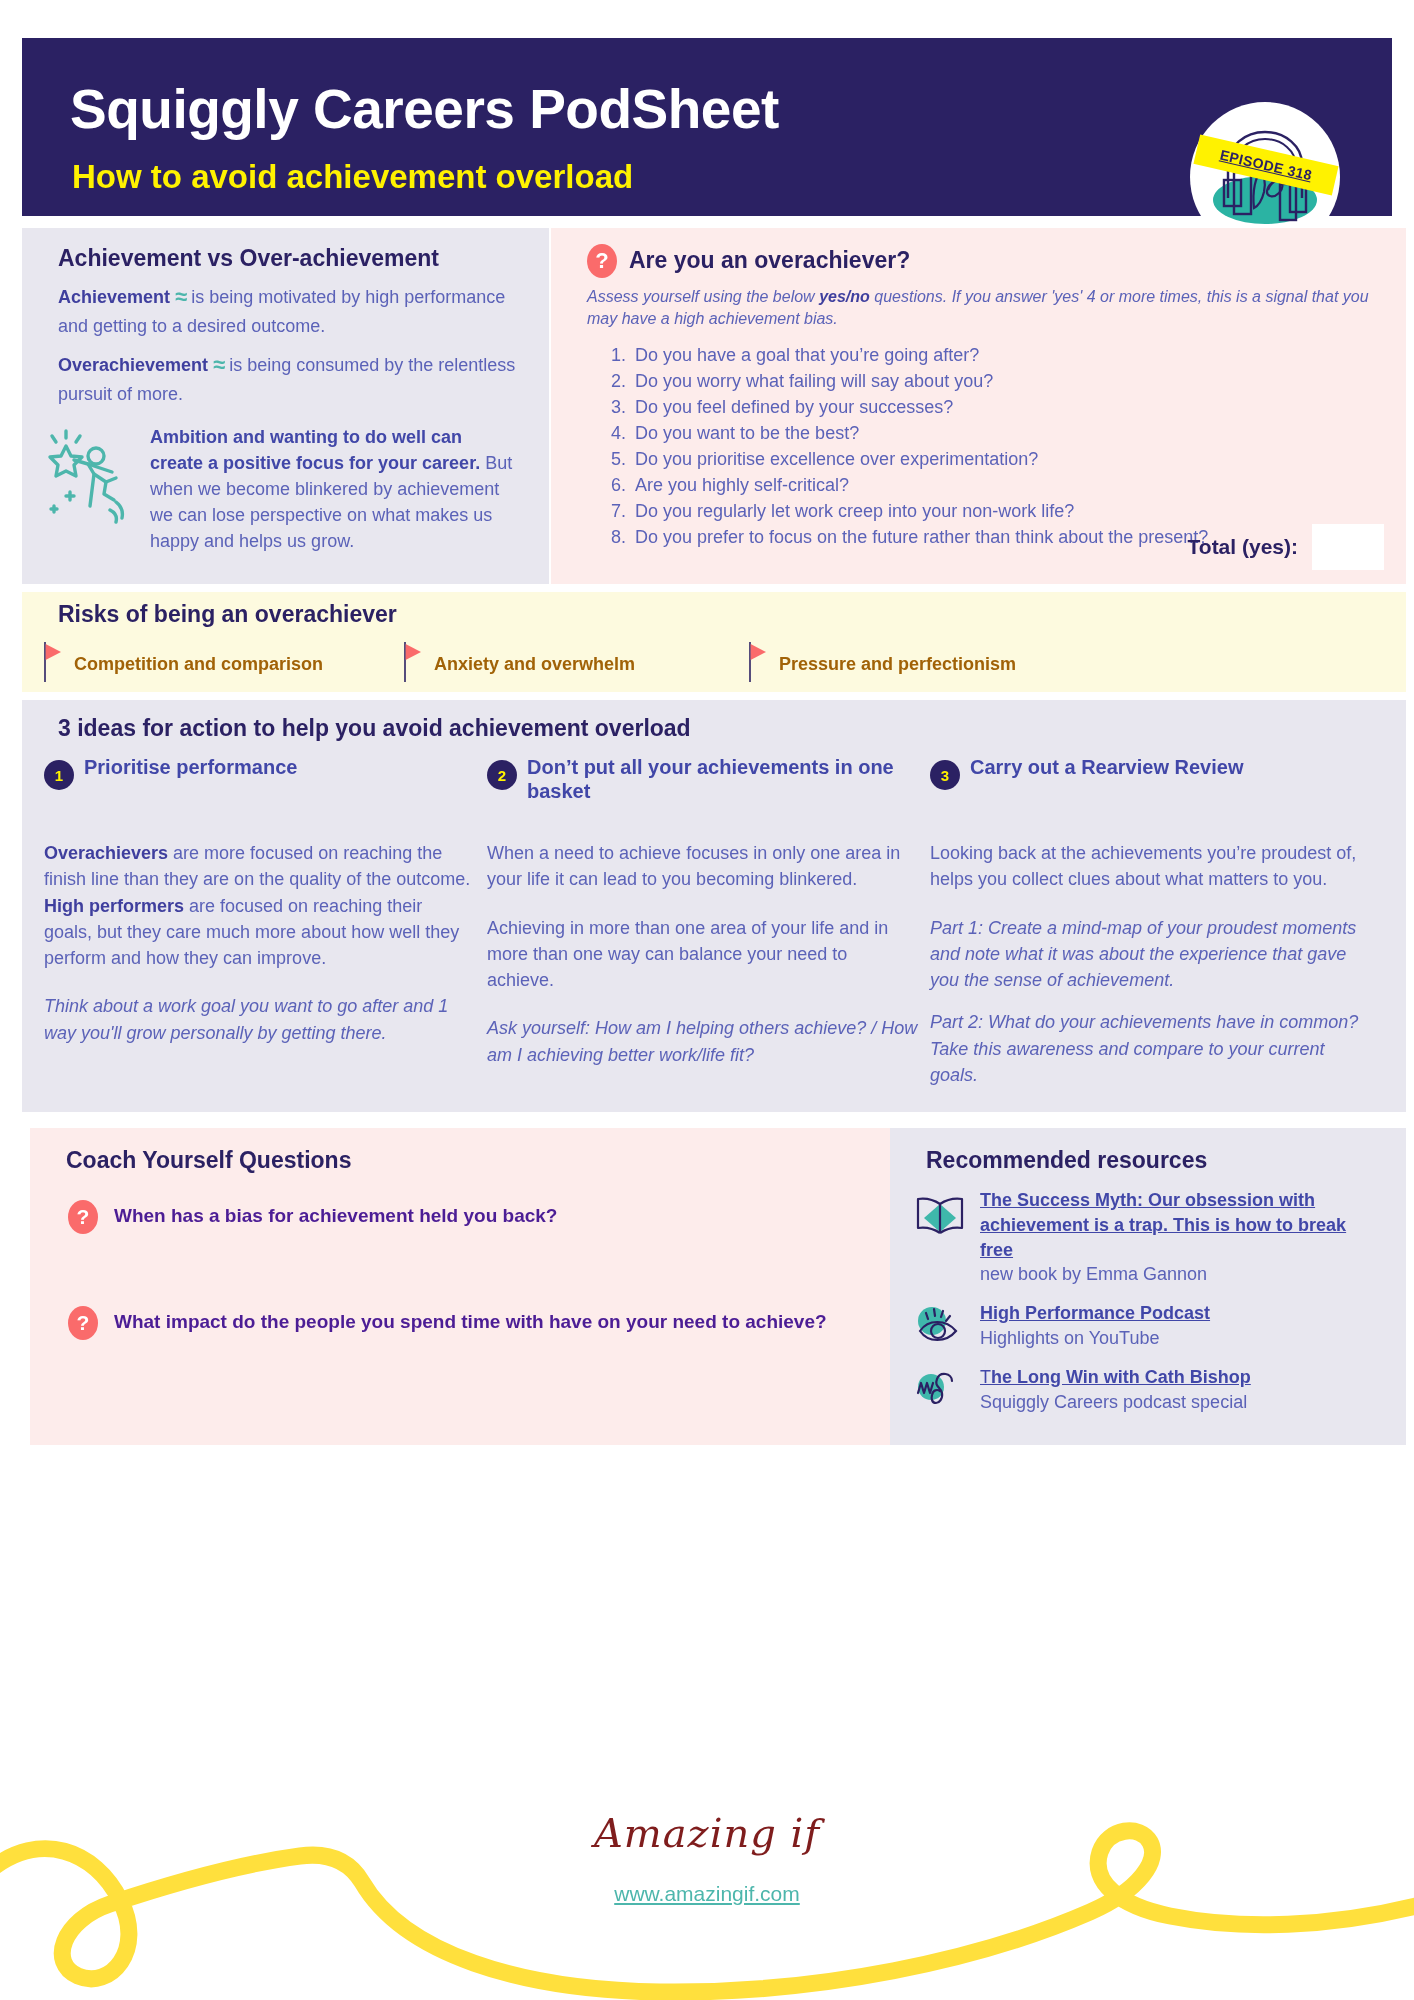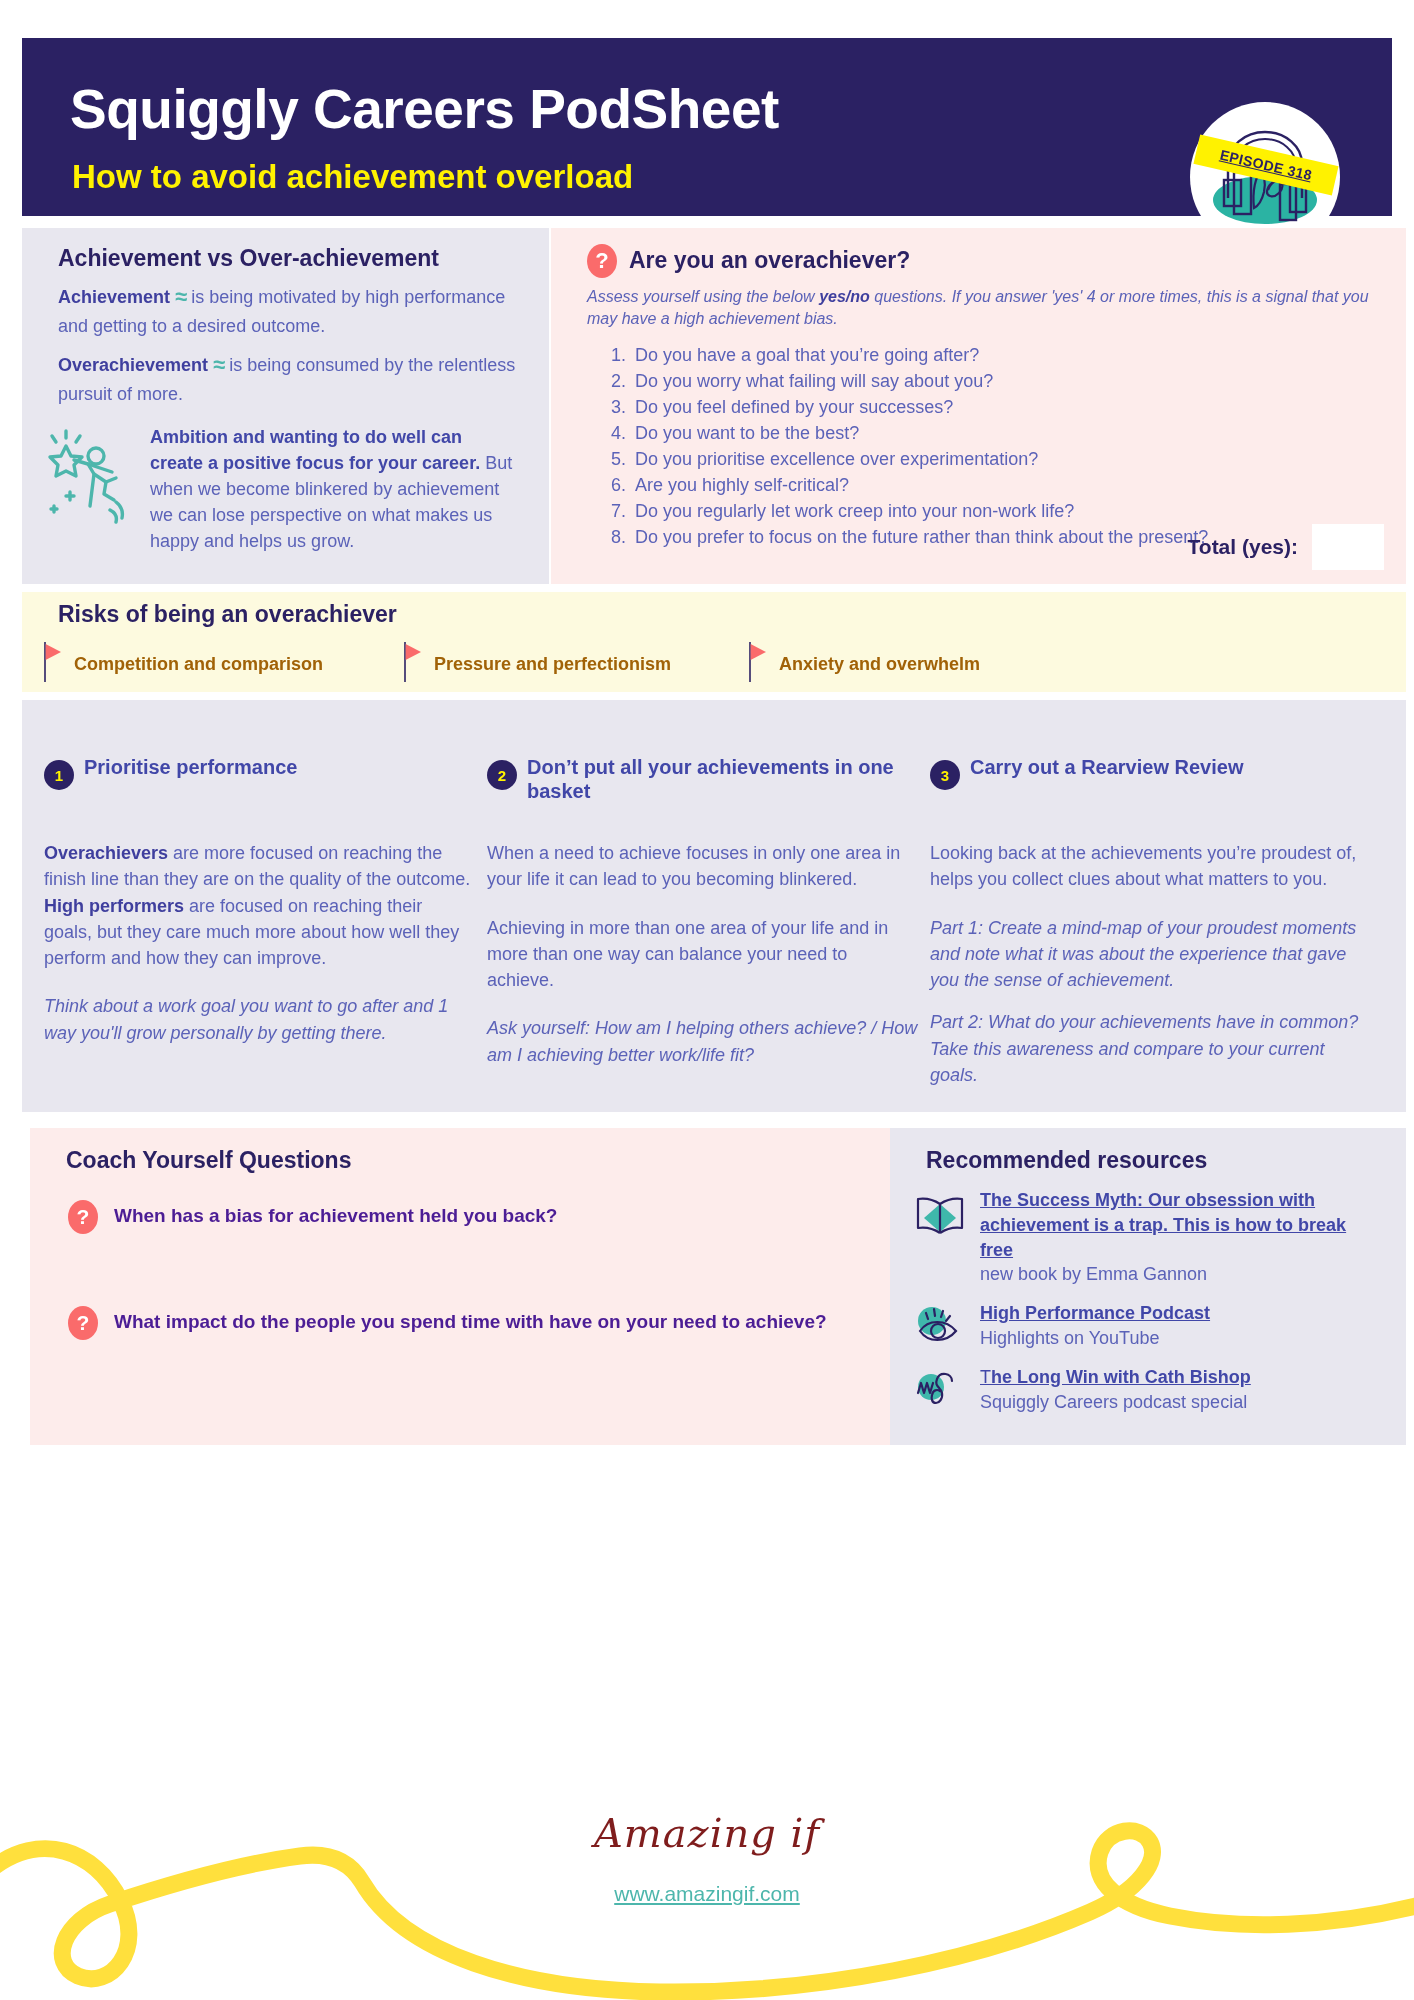--- a/index.html
+++ b/index.html
@@ -439,35 +439,38 @@
         </span>
         <span class="risk-label">Competition and comparison</span>
       </div>
       <div class="risk-item">
         <span class="flag-icon">
           <svg viewBox="0 0 18 40" width="18" height="40">
               <path d="M1 0 L1 40" stroke="#2b2163" stroke-width="1.6"></path>
               <path d="M1.6 2 L17 10 L1.6 18 Z" fill="#fa6b6b"></path>
             </svg>
         </span>
-        <span class="risk-label">Pressure and perfectionism</span>
+        <span class="risk-label">Anxiety and overwhelm</span>
       </div>
       <div class="risk-item">
         <span class="flag-icon">
           <svg viewBox="0 0 18 40" width="18" height="40">
               <path d="M1 0 L1 40" stroke="#2b2163" stroke-width="1.6"></path>
               <path d="M1.6 2 L17 10 L1.6 18 Z" fill="#fa6b6b"></path>
             </svg>
         </span>
-        <span class="risk-label">Anxiety and overwhelm</span>
+        <span class="risk-label">Pressure and perfectionism</span>
       </div>
     </div>
   </div>
 
   <div class="panel panel-grey" id="panel-ideas">
+    <div class="inner">
+      <h2 class="sec-title">3 ideas for action to help you avoid achievement overload</h2>
+    </div>
     <div class="ideas-cols">
 
       <div class="idea-col">
         <div class="idea-head">
           <div class="idea-num">1</div>
           <div class="idea-title">Prioritise performance</div>
         </div>
         <div class="idea-body">
           <p><b>Overachievers</b><span> are more focused on reaching the finish line than they are on the quality of the outcome. </span><b>High performers</b><span> are focused on reaching their goals, but they care much more about how well they perform and how they can improve.</span></p>
           <p class="em">Think about a work goal you want to go after and 1 way you'll grow personally by getting there.</p>

